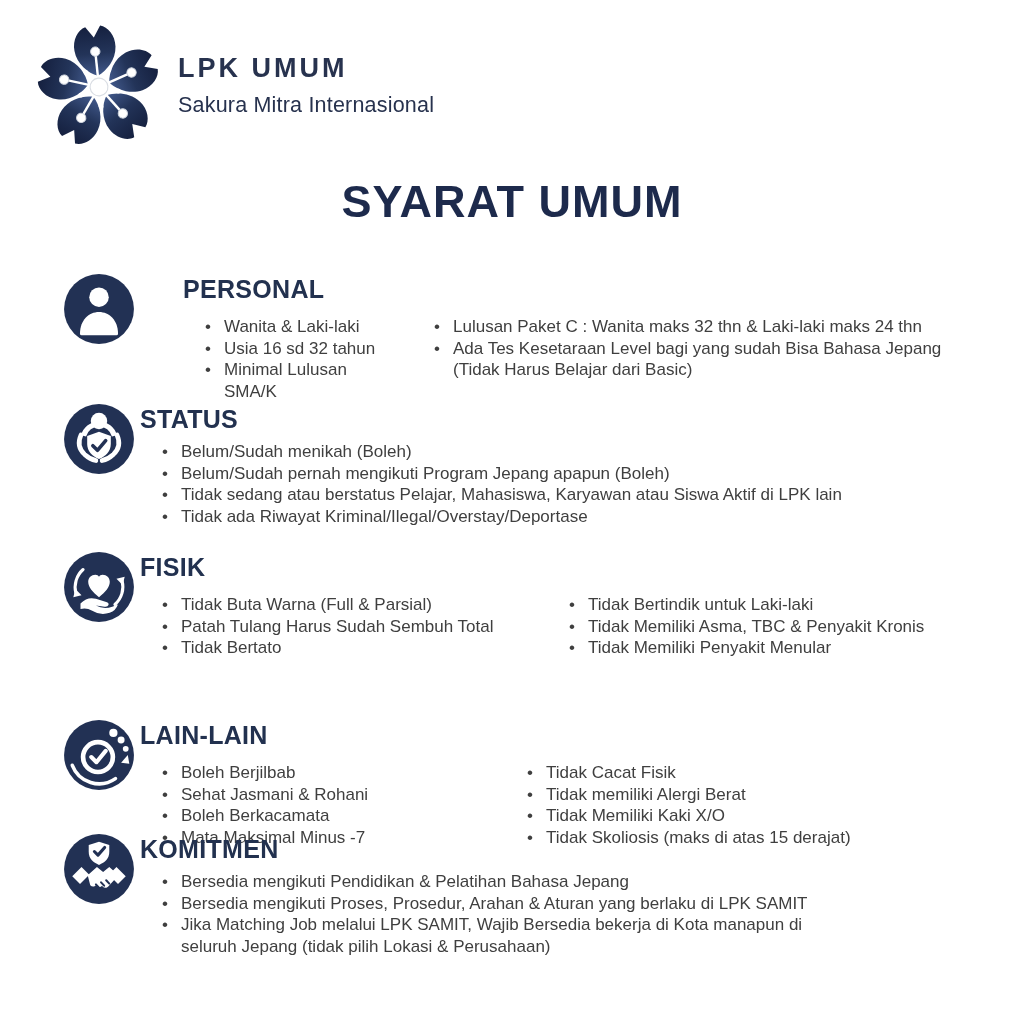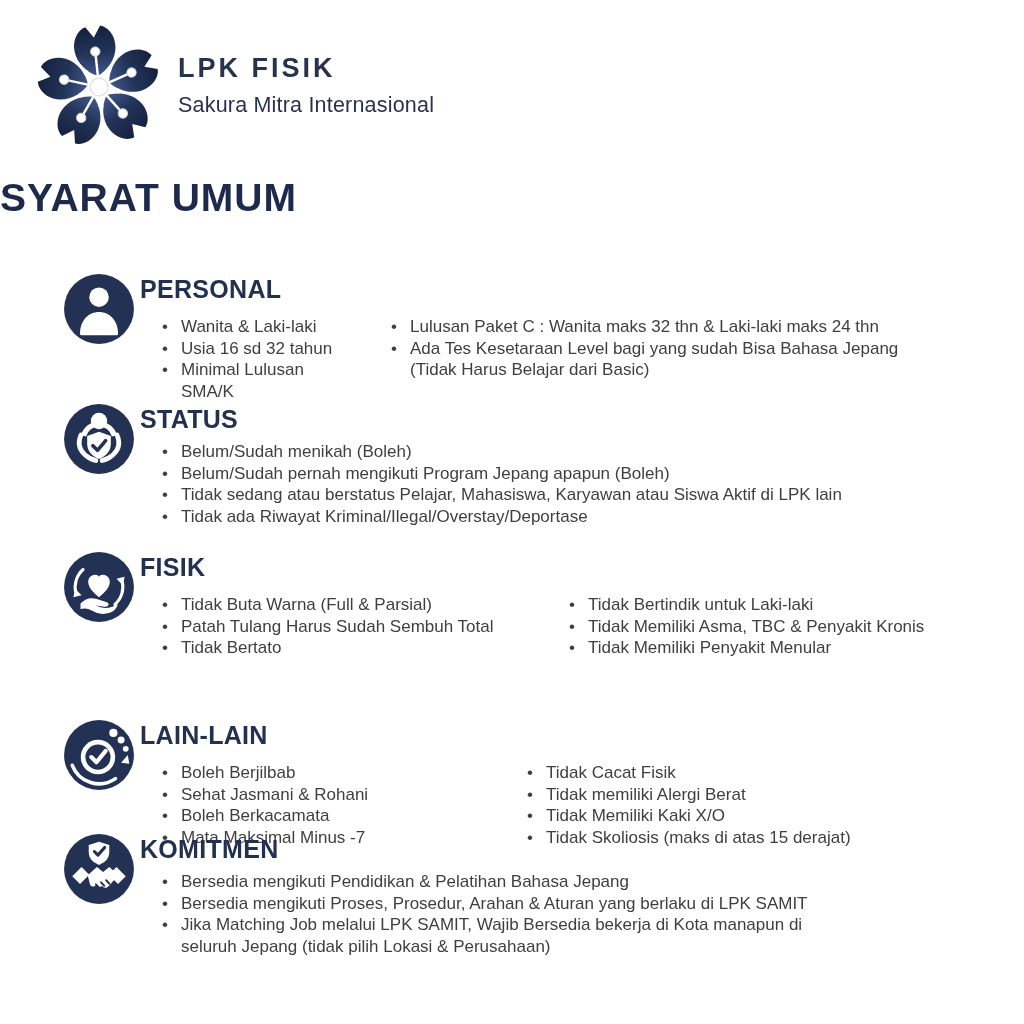--- a/index.html
+++ b/index.html
@@ -11,41 +11,41 @@
   .page{position:relative;width:1024px;height:1024px;background:#fff;overflow:hidden;}
 
   
   .logo-flower{position:absolute;left:24px;top:12px;width:150px;height:150px;}
   .logo-text{position:absolute;left:178px;top:53px;color:#27324e;}
   .brand{font-size:27px;font-weight:700;letter-spacing:3px;color:#27324e;}
   .brand-sub{font-size:21.5px;font-weight:400;letter-spacing:.2px;color:#27324e;margin-top:9px;}
 
   
   .title{
-    position:absolute;top:176px;left:0;width:100%;text-align:left;
-    font-size:39px;font-weight:700;letter-spacing:1px;color:#1d2a4c;margin:0;
+    position:absolute;top:176px;left:0;width:100%;text-align:center;
+    font-size:45px;font-weight:700;letter-spacing:1px;color:#1d2a4c;margin:0;
   }
 
   
   .sec{position:absolute;left:62px;display:flex;align-items:flex-start;}
   .sec-icon{flex:none;width:74px;height:74px;margin-right:4px;}
   .sec-body{padding-top:3px;}
   .sec-body h2{
     font-size:25px;font-weight:700;color:#22314f;letter-spacing:.3px;
     margin:0 0 5px 0;line-height:28px;
   }
   .cols{display:flex;align-items:flex-start;}
   ul.blist{
     list-style:none;margin:8px;padding:0;
     font-size:17px;line-height:21.6px;color:#3f3f3f;
   }
   ul.blist li{position:relative;padding-left:33px;}
   ul.blist li::before{content:"\2022";position:absolute;left:14px;top:0;}
 
-  .pos-personal{top:272px;}
+  .pos-personal{top:272px;gap:43px;}
   .pos-status{top:402px;}
   .pos-fisik{top:550px;}
   .pos-lain{top:718px;}
   .pos-komitmen{top:832px;}
 
   .w-p1{width:213px;} .w-p2{width:543px;}
   .w-s1{width:800px;}
   .w-f1{width:391px;} .w-f2{width:440px;}
   .w-l1{width:349px;} .w-l2{width:460px;}
   .w-k1{width:690px;}
@@ -121,21 +121,21 @@
         <g transform="rotate(288)">
             <line x1="0" y1="-6" x2="0" y2="-35" stroke="#fff" stroke-width="2.6"></line>
             <circle cx="0" cy="-38" r="5" fill="#fff" stroke="#ccd2dc" stroke-width="1"></circle>
           </g>
 
         <circle r="9.5" fill="#ffffff" stroke="#d9dde3" stroke-width="1.2"></circle>
       </g>
     </svg>
   </div>
   <div class="logo-text">
-    <div class="brand">LPK FISIK</div>
+    <div class="brand">LPK UMUM</div>
     <div class="brand-sub">Sakura Mitra Internasional</div>
   </div>
 
   <h1 class="title">SYARAT UMUM</h1>
 
   <section class="sec pos-personal">
     <div class="sec-icon">
       <svg viewBox="0 0 72 72" width="74" height="74">
         <circle cx="36" cy="36" r="34" fill="#223154"></circle>
         <circle cx="36" cy="24.5" r="9.5" fill="#fff"></circle>

